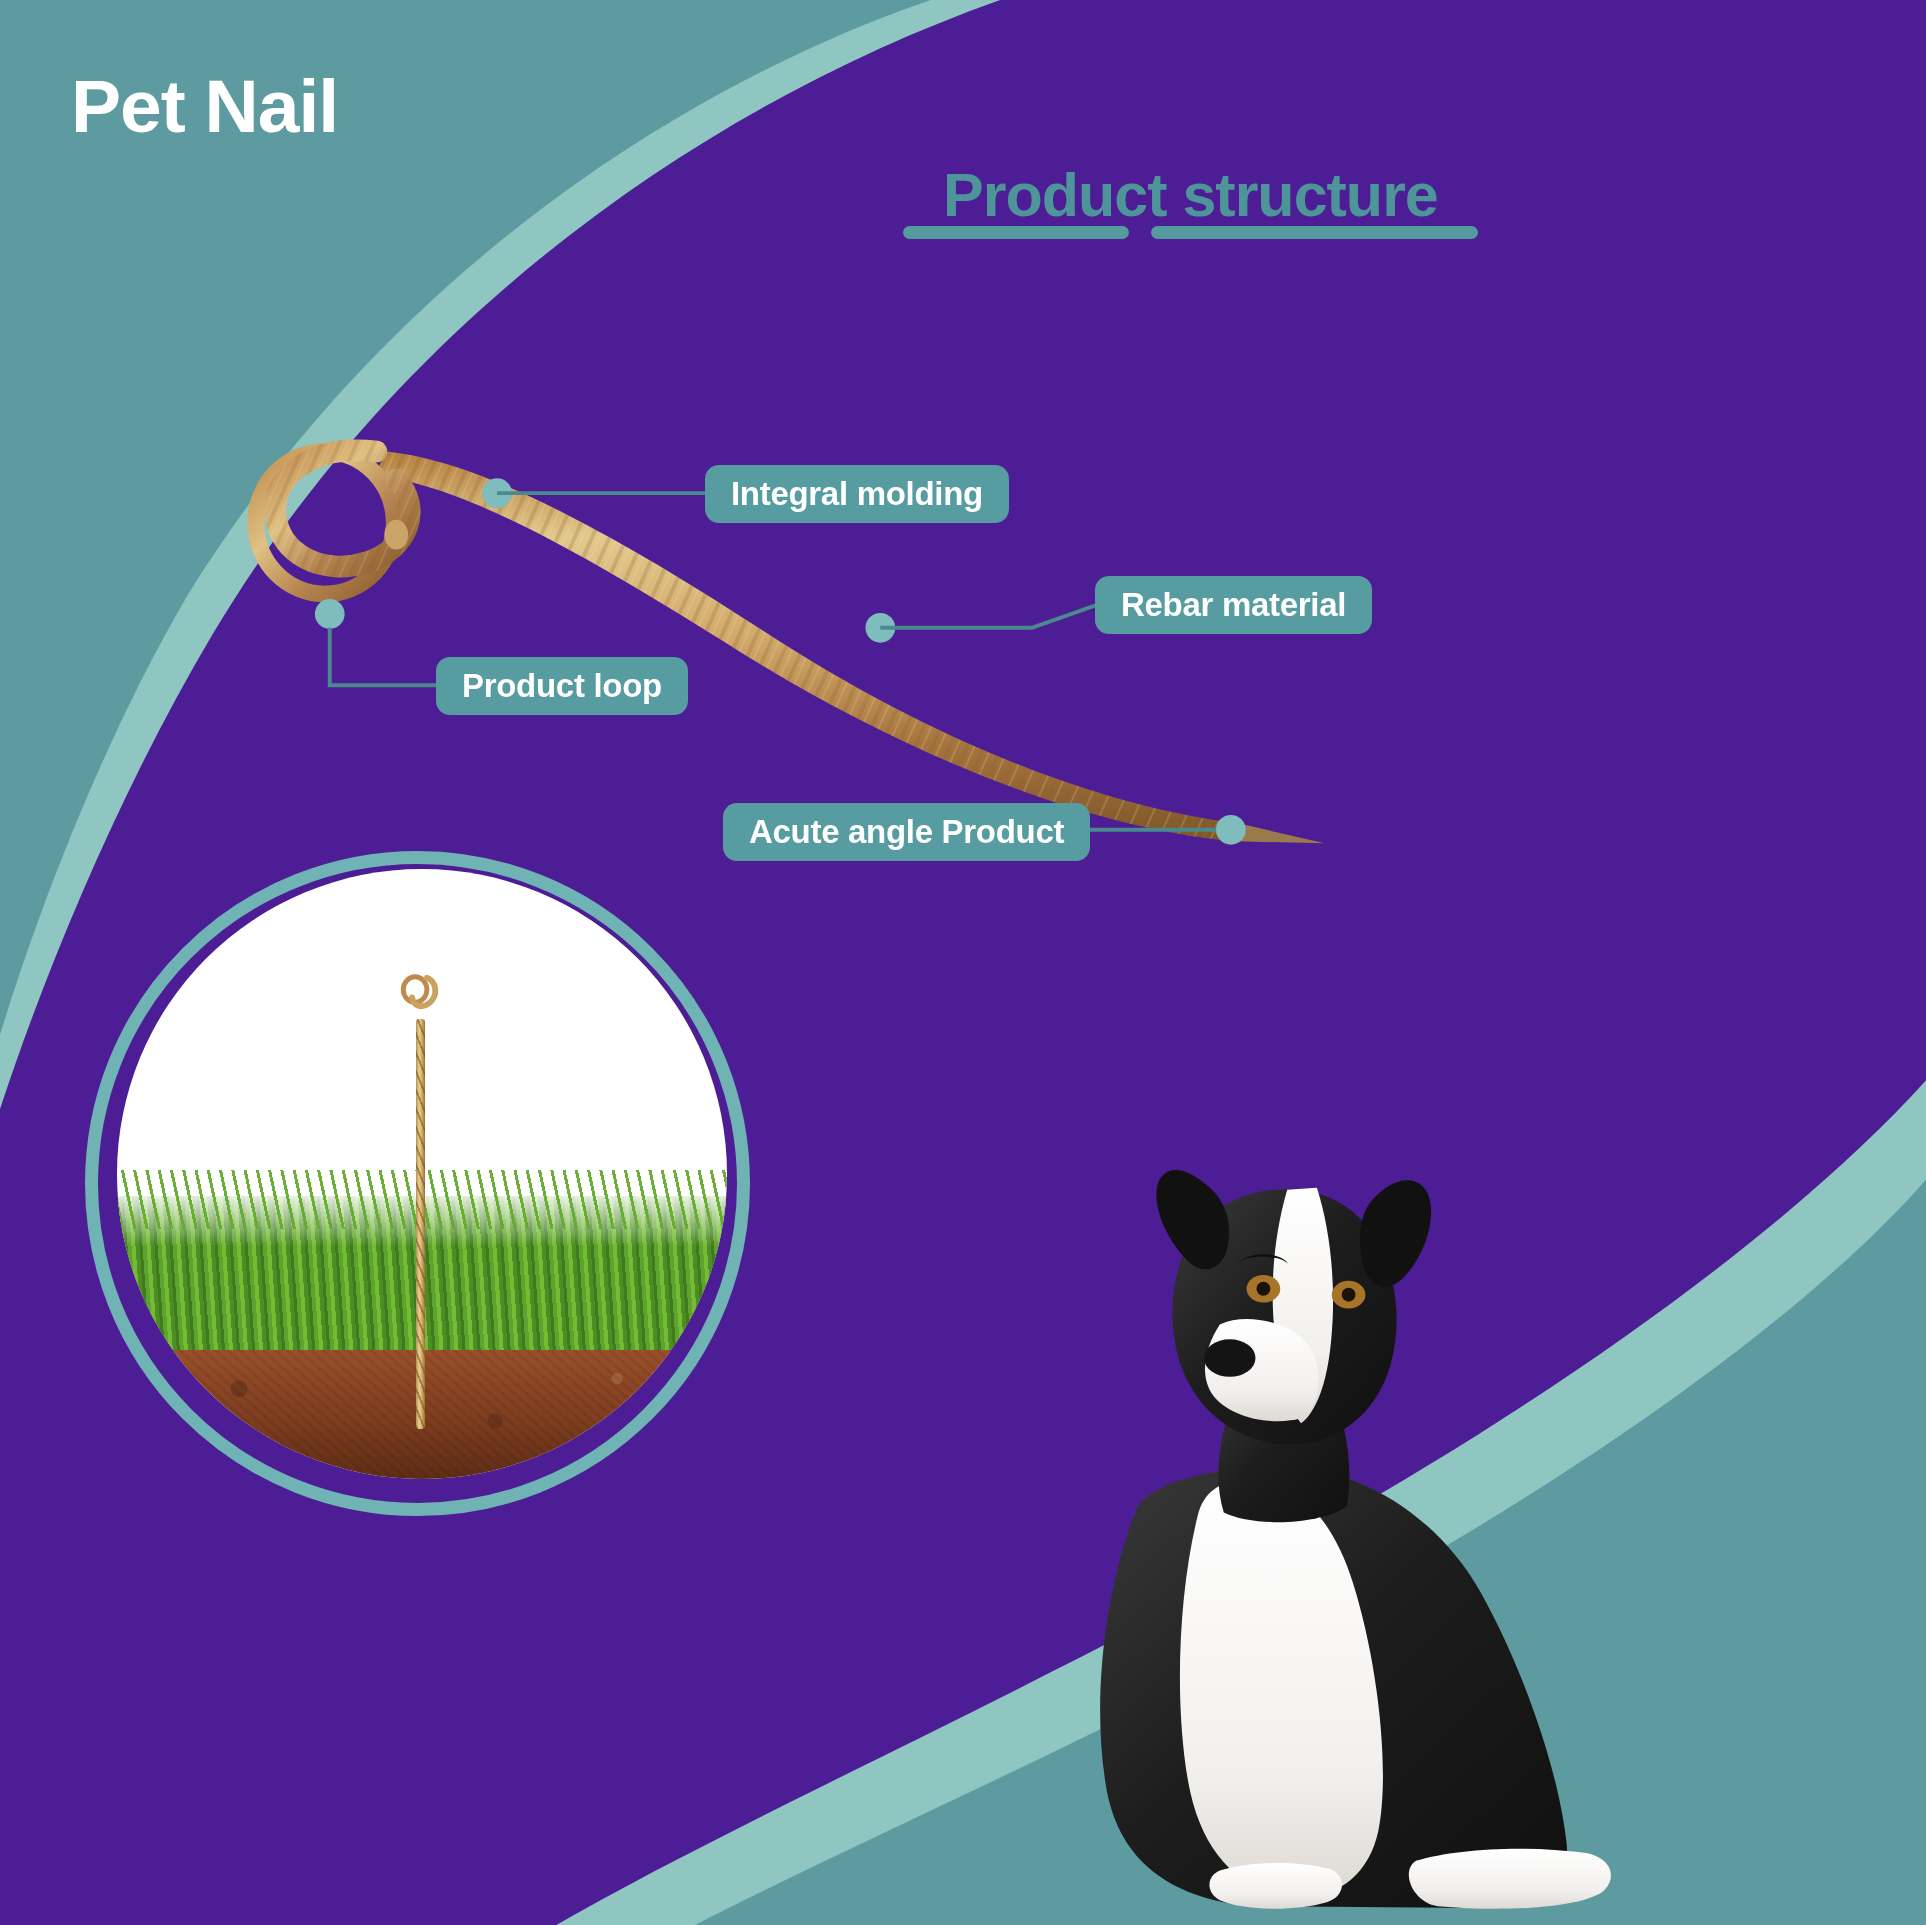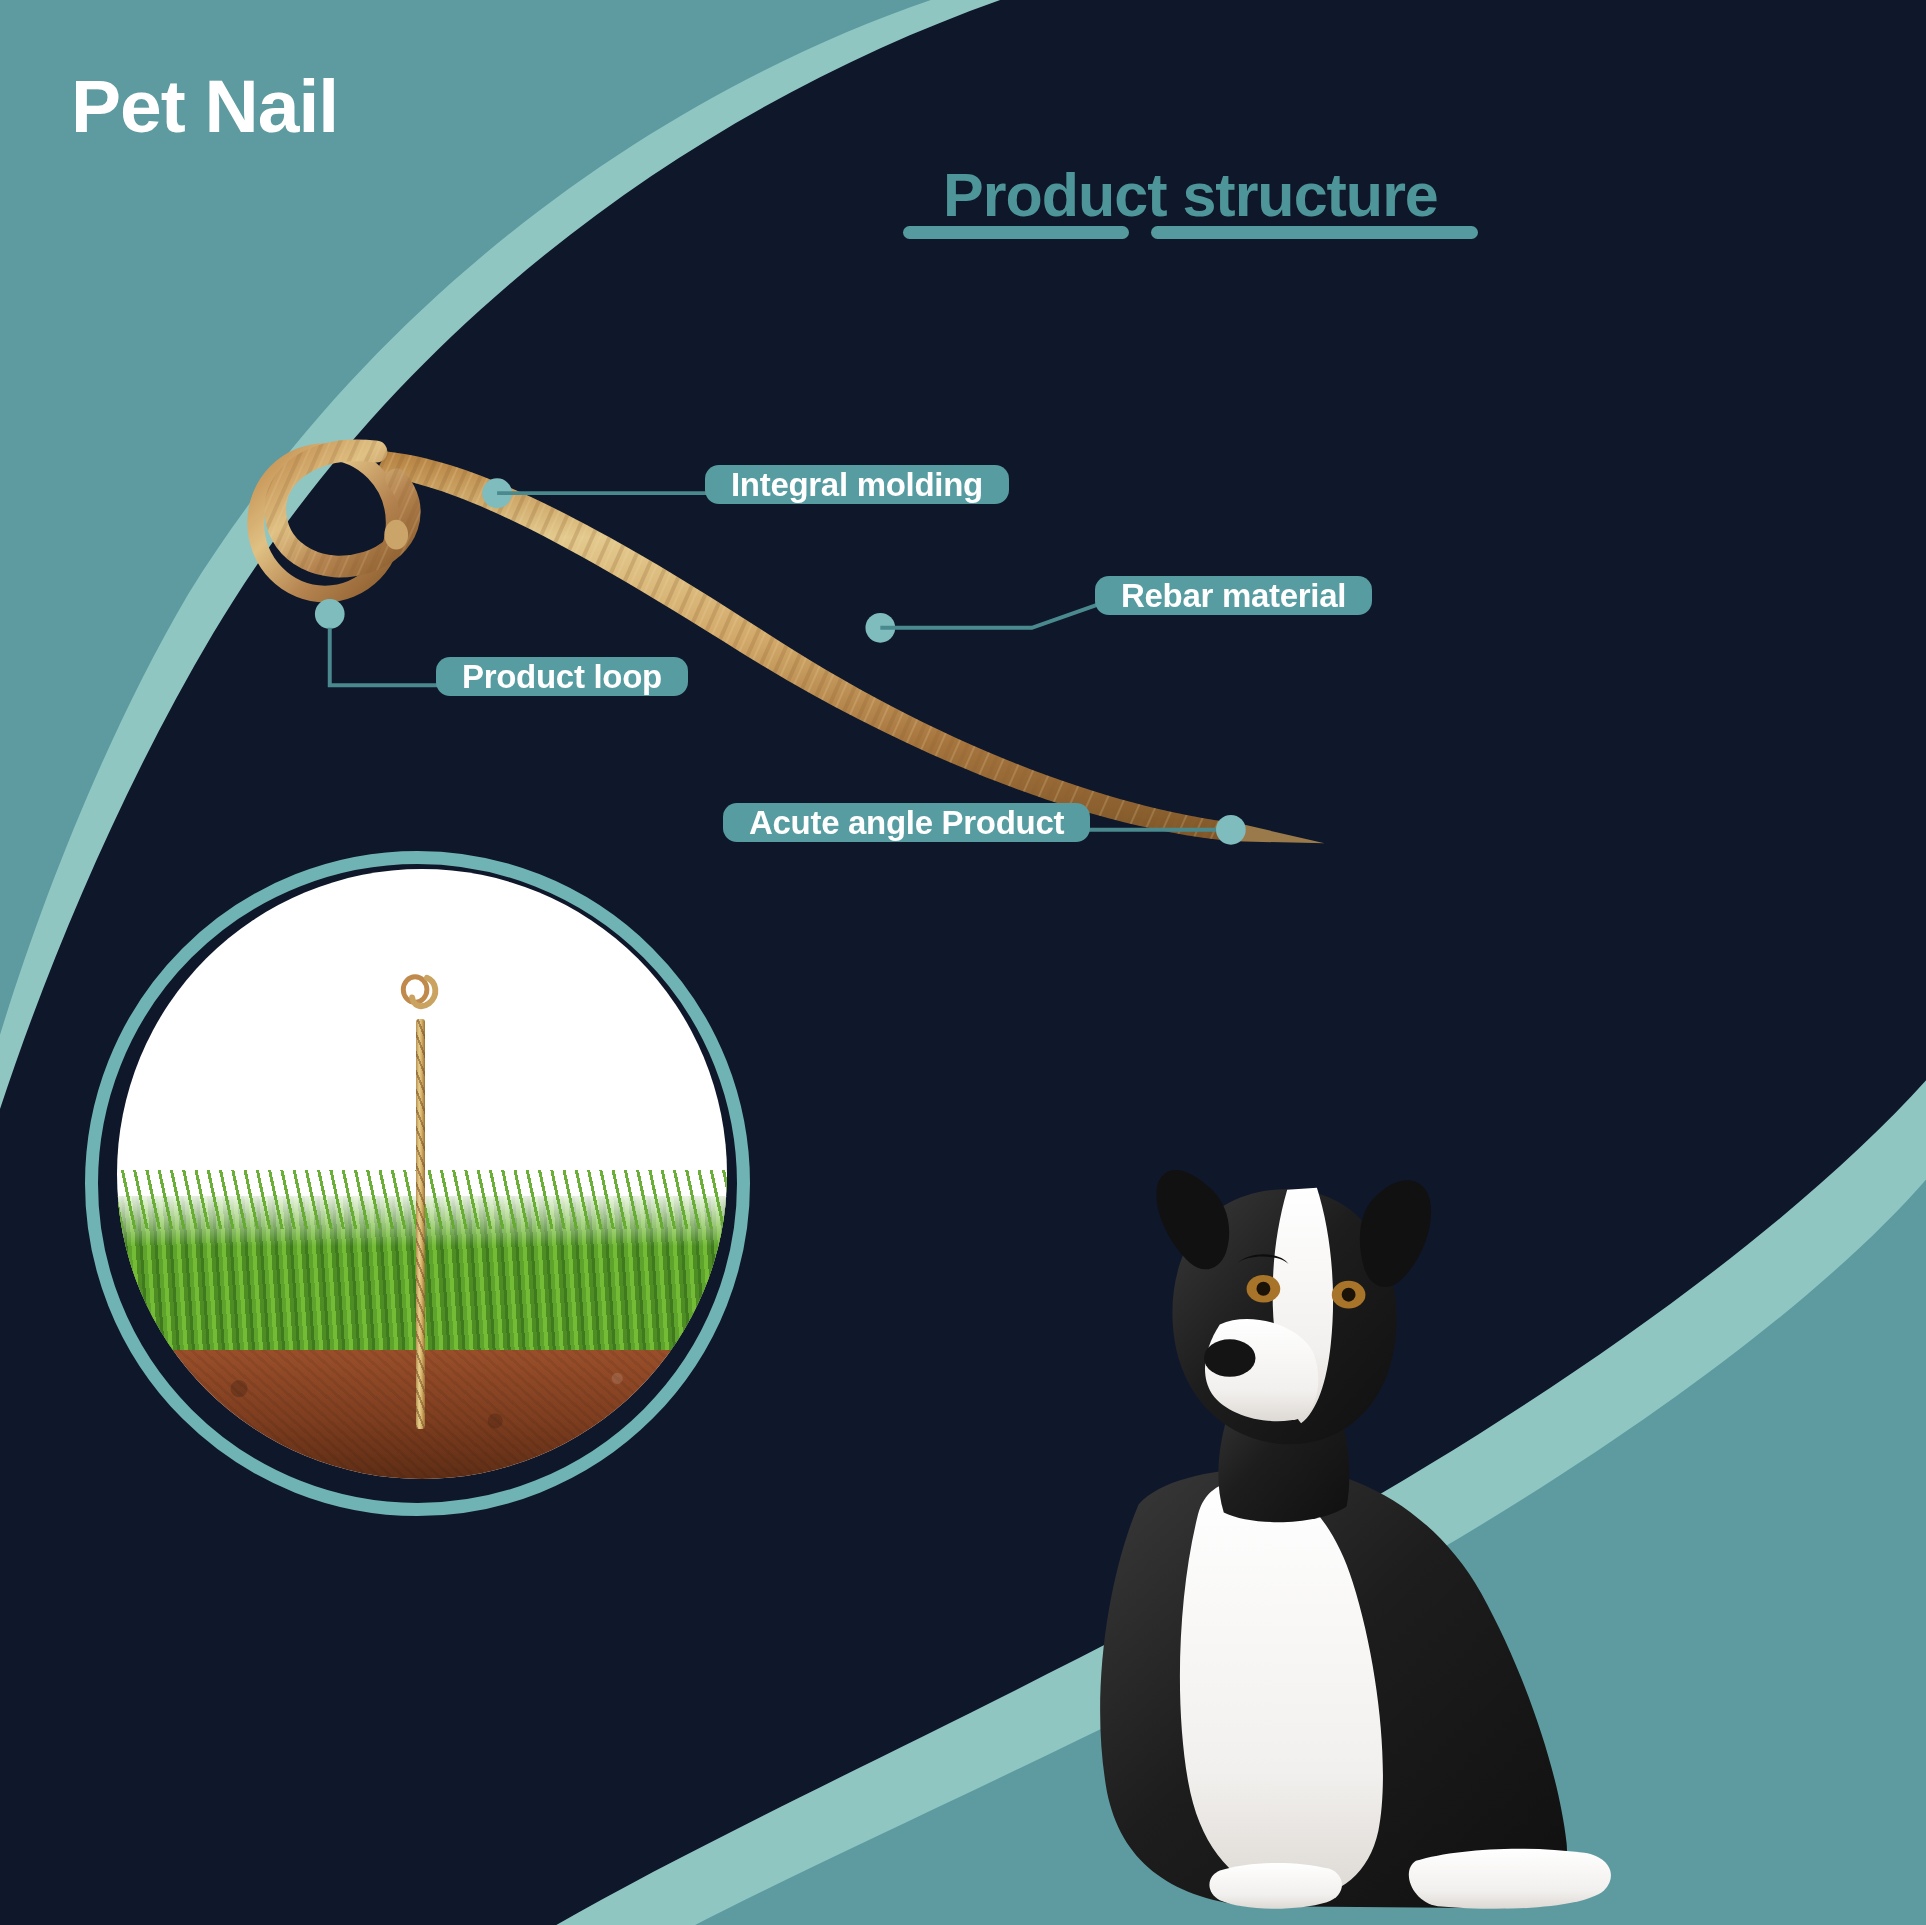--- a/index.html
+++ b/index.html
@@ -3,21 +3,21 @@
 <meta charset="utf-8">
 <style>
   * { margin:0; padding:0; box-sizing:border-box; }
   html,body { width:1927px; height:1926px; }
   body {
     font-family:"Liberation Sans", sans-serif;
     background:#ffffff;
     position:relative;
     overflow:hidden;
   }
-  #stage { position:absolute; inset:0; width:1927px; height:1926px; background:#0f172a; }
+  #stage { position:absolute; inset:0; width:1927px; height:1926px; background:#4c1d95; }
 
   
   .bg-svg { position:absolute; inset:0; width:1927px; height:1926px; }
 
   
   .brand-title{
     position:absolute; left:71px; top:69px;
     font-size:75px; font-weight:bold; color:#ffffff;
     letter-spacing:-1px; line-height:1;
   }
@@ -39,21 +39,21 @@
   
   .pill{
     position:absolute;
     background:#569CA0;
     color:#ffffff;
     font-weight:bold;
     border-radius:14px;
     display:flex; align-items:center; justify-content:center;
     white-space:nowrap;
     padding:0 26px;
-    height:39px;
+    height:58px;
     font-size:33px;
     letter-spacing:-0.3px;
   }
   .pill-integral   { left:705px;  top:465px; }
   .pill-rebar      { left:1095px; top:576px;justify-content:flex-end; }
   .pill-turnable   { left:436px;  top:657px; }
   .pill-acute      { left:723px;  top:803px; }
 
   
   .leaders{ position:absolute; inset:0; width:1927px; height:1926px; }

